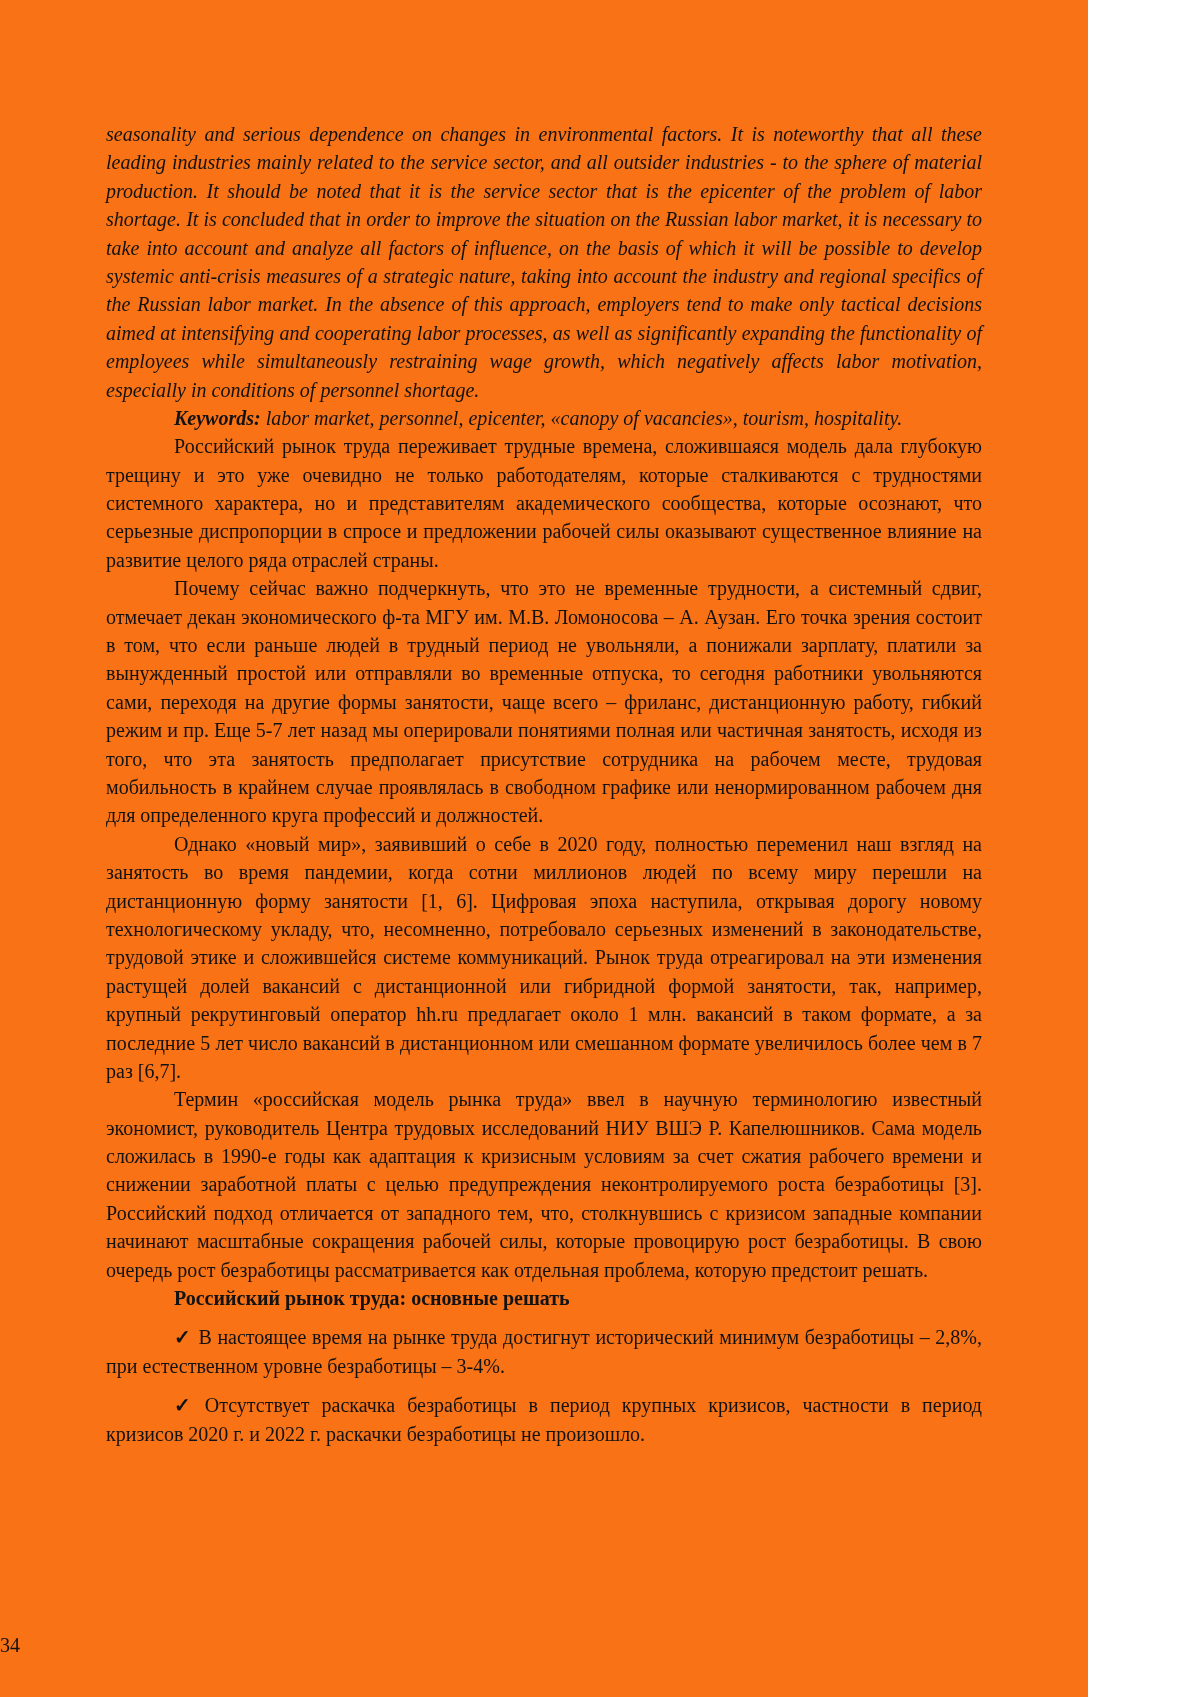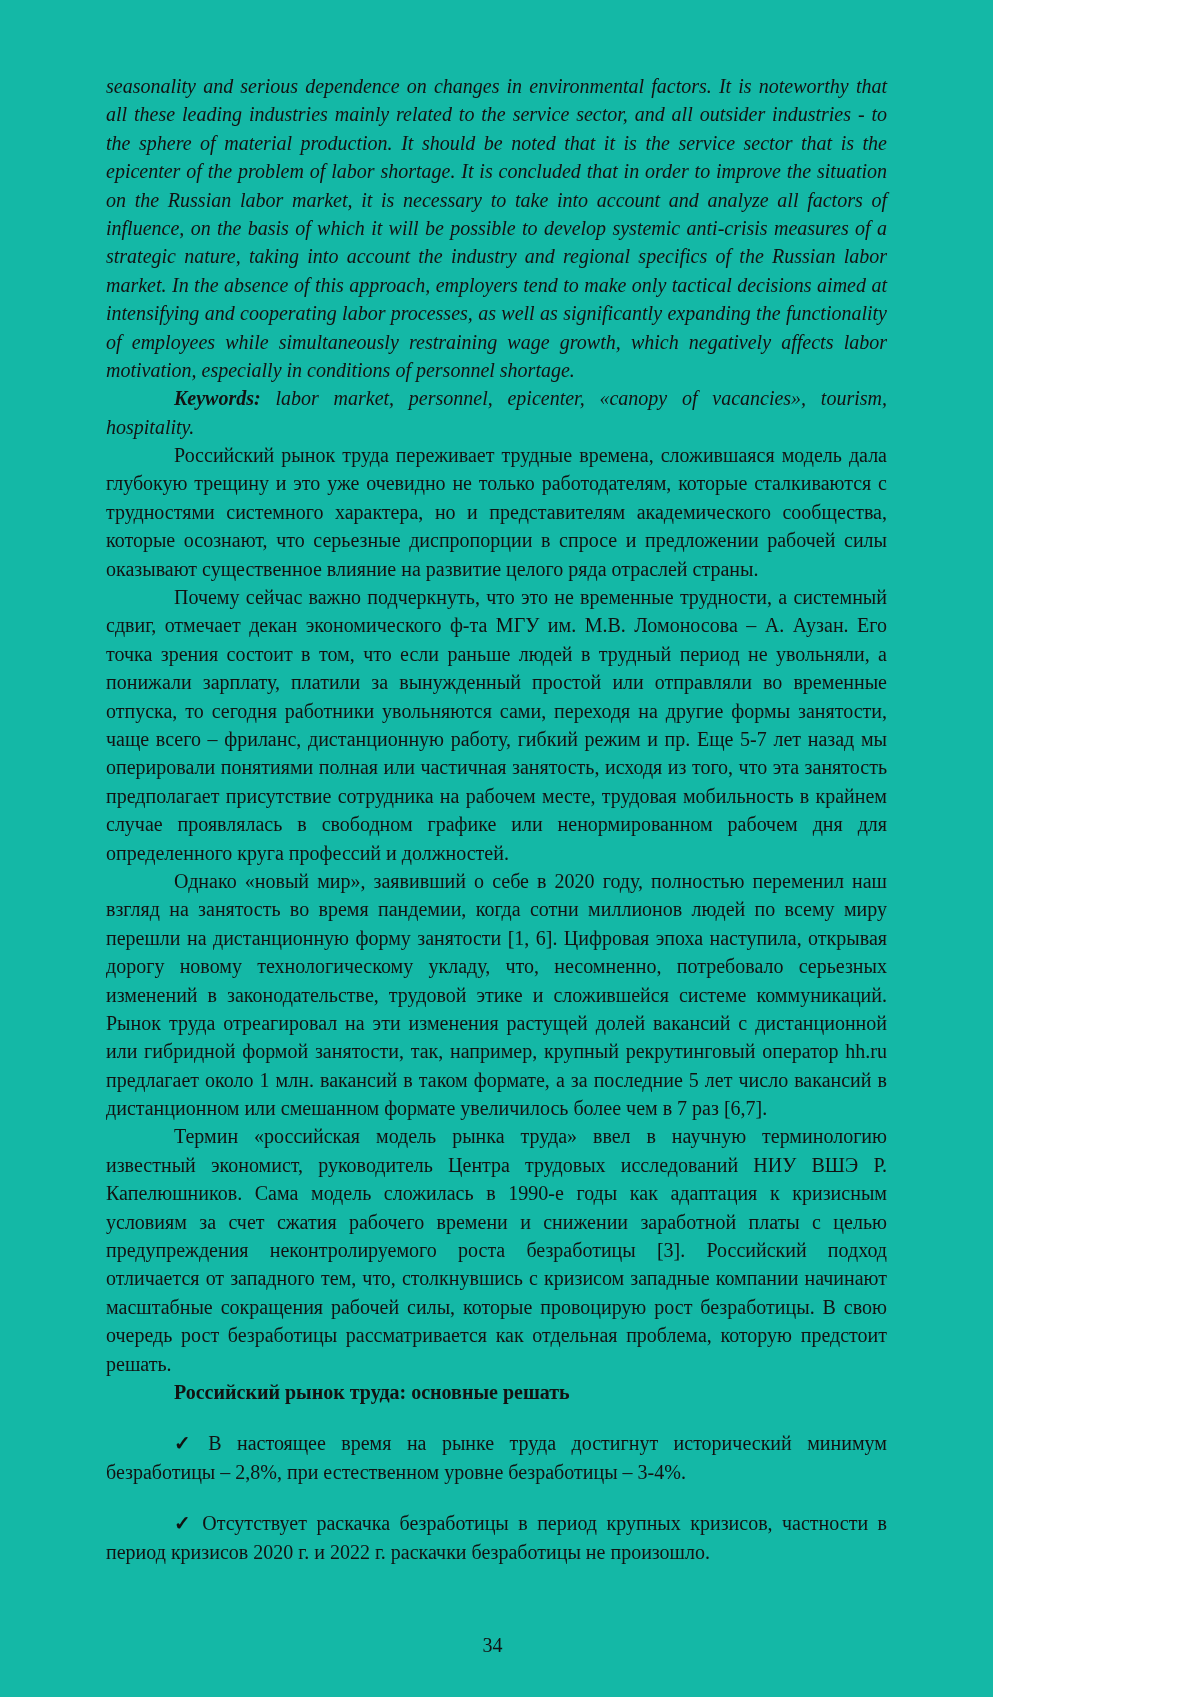--- a/index.html
+++ b/index.html
@@ -1,30 +1,30 @@
 <!DOCTYPE html>
 <html><head>
 <meta charset="utf-8">
 <style>
   html, body {
     margin: 0;
     padding: 0;
     background: #ffffff;
   }
   .page {
-    width: 993px;
+    width: 1088px;
     height: 1697px;
     box-sizing: border-box;
-    padding: 72px 106px 40px 106px;
+    padding: 120px 106px 40px 106px;
     position: relative;
     font-family: "Liberation Serif", serif;
     font-size: 20px;
     line-height: 1.42;
     color: #121212;
-    background: #14b8a6;
+    background: #f97316;
     overflow: hidden;
   }
   p {
     margin: 0;
     padding: 0;
     text-align: justify;
   }
   .indent {
     text-indent: 68px;
   }
@@ -40,33 +40,32 @@
     font-style: italic;
   }
   .section-heading {
     font-weight: bold;
     text-indent: 68px;
   }
   .intro-heading {
     margin-top: 28px;
   }
   .bullet {
-    margin-top: 23px;
+    margin-top: 11px;
   }
   .check {
     font-style: normal;
     font-weight: bold;
     margin-right: 7px;
   }
   .page-number {
     position: absolute;
     left: 0;
     right: 8px;
     bottom: 38px;
-    text-align: center;
     text-indent: 0;
   }
 </style>
 </head>
 <body>
 
 <div class="page">
 
   <p class="abstract">seasonality and serious dependence on changes in environmental factors. It is noteworthy that all these leading industries mainly related to the service sector, and all outsider industries - to the sphere of material production. It should be noted that it is the service sector that is the epicenter of the problem of labor shortage. It is concluded that in order to improve the situation on the Russian labor market, it is necessary to take into account and analyze all factors of influence, on the basis of which it will be possible to develop systemic anti-crisis measures of a strategic nature, taking into account the industry and regional specifics of the Russian labor market. In the absence of this approach, employers tend to make only tactical decisions aimed at intensifying and cooperating labor processes, as well as significantly expanding the functionality of employees while simultaneously restraining wage growth, which negatively affects labor motivation, especially in conditions of personnel shortage.</p>
 

